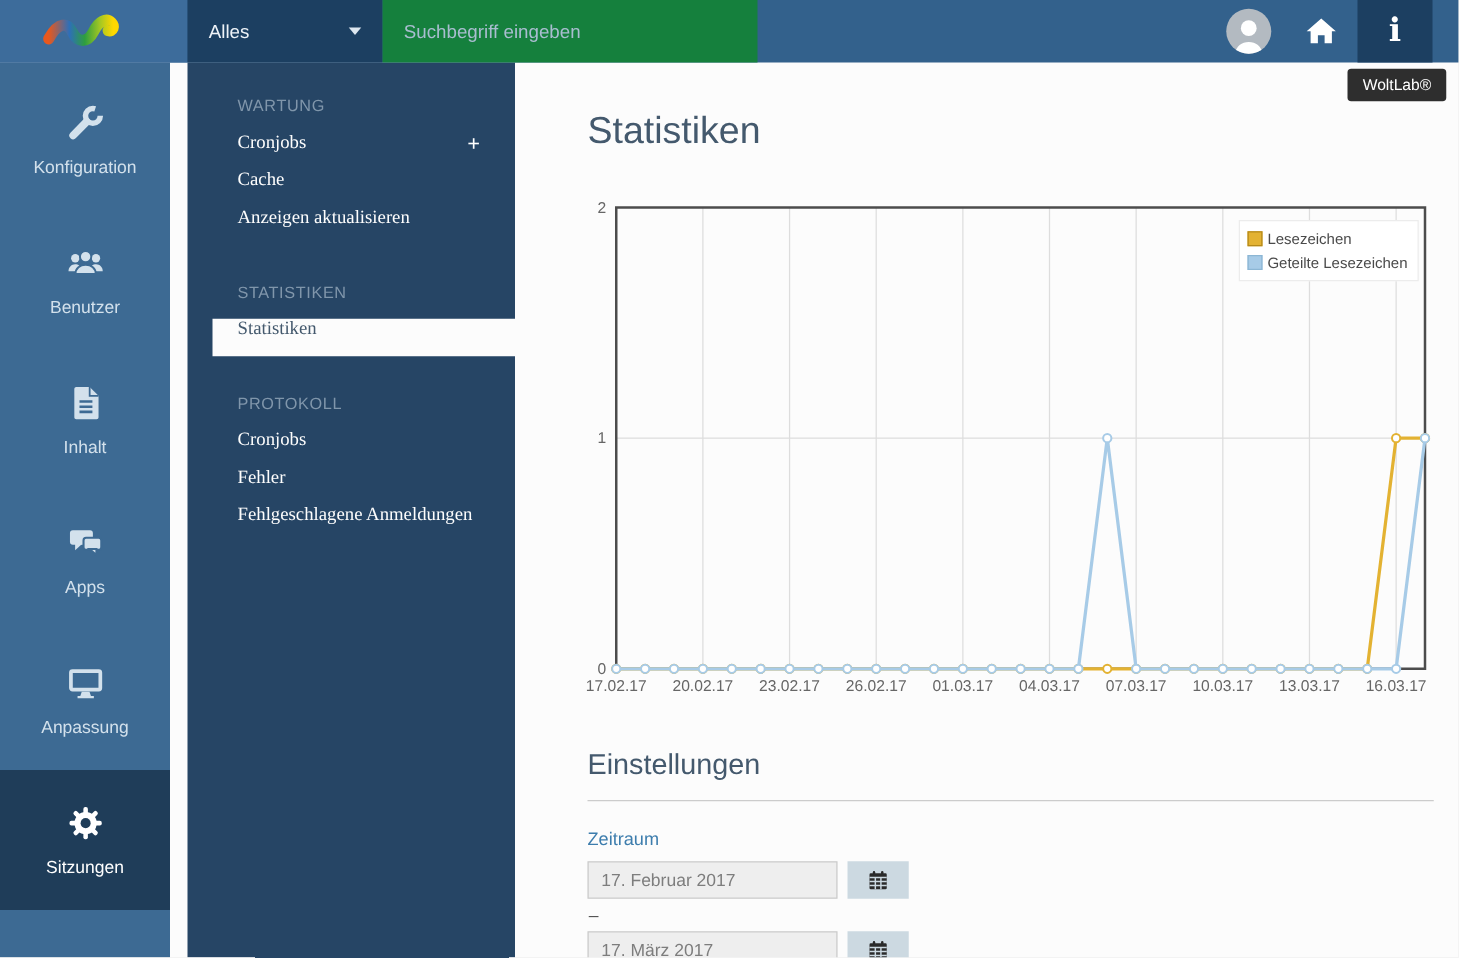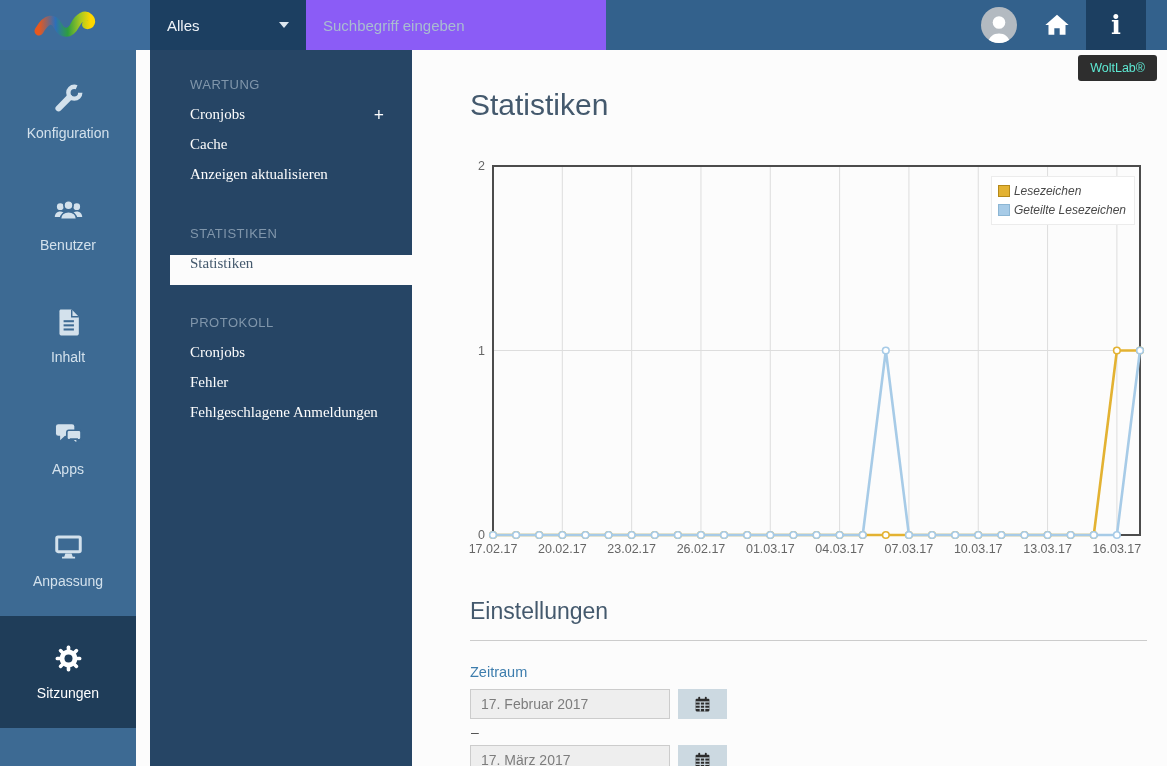--- a/index.html
+++ b/index.html
@@ -4,31 +4,31 @@
 <style>
   * { margin:0; padding:0; box-sizing:border-box; }
   body { font-family:"Liberation Sans","DejaVu Sans",sans-serif; background:#e5e5e5; }
   .page { position:relative; width:1167px; height:766px; overflow:hidden; background:#fcfcfc; }
 
   
   .topbar { position:absolute; left:0; top:0; width:1167px; height:50px; background:#33618c; display:flex; align-items:stretch; z-index:5; }
   .logo-tile { width:150px; height:50px; background:#3d6c9b; display:flex; align-items:center; justify-content:center; cursor:pointer; }
   .scope-select { width:156px; background:#1c3f61; color:#eef3f8; display:flex; align-items:center; justify-content:space-between; padding:0 17px; font-size:15px; cursor:pointer; }
   .caret-down { width:0; height:0; border-left:5px solid transparent; border-right:5px solid transparent; border-top:6px solid #dde7f0; }
-  .search-input { width:300px; height:50px; background:#8b5cf6; border:none; outline:none; color:#fff; font-size:15px; padding:0 17px; font-family:inherit; }
+  .search-input { width:300px; height:50px; background:#15803d; border:none; outline:none; color:#fff; font-size:15px; padding:0 17px; font-family:inherit; }
   .search-input::placeholder { color:#a9bdd0; opacity:1; }
   .topbar-spacer { flex:1; }
   .top-icons { display:flex; margin-right:21px; }
   .icon-btn { width:58px; height:50px; display:flex; align-items:center; justify-content:center; cursor:pointer; }
   .icon-btn.dark { background:#1c3f61; width:60px; }
   .avatar { width:36px; height:36px; border-radius:50%; background:#b3bac1; overflow:hidden; position:relative; }
   .avatar svg { position:absolute; left:0; top:2px; }
   .info-glyph { font-family:"DejaVu Serif","Liberation Serif",serif; font-weight:bold; font-size:26px; color:#fff; line-height:1; }
 
-  .tooltip { position:absolute; top:55px; right:10px; height:26px; background:#2e2e2e; color:#5eead4; font-size:12.5px; display:flex; align-items:center; padding:0 12px; border-radius:3px; z-index:20;margin-left:23px; }
+  .tooltip { position:absolute; top:55px; right:10px; height:26px; background:#2e2e2e; color:#ffffff; font-size:12.5px; display:flex; align-items:center; padding:0 12px; border-radius:3px; z-index:20;margin-left:23px; }
 
   
   .sidebar { position:absolute; left:0; top:50px; width:136px; height:716px; background:#3d6a93; display:flex; flex-direction:column; padding-top:6px; }
   .side-item { height:112px; display:flex; flex-direction:column; align-items:center; justify-content:center; gap:11px; color:#d3e1ec; font-size:14px; cursor:pointer; flex-shrink:0; }
   .side-item svg { width:31px; height:31px; }
   .side-item.active { background:#1f3d59; color:#ffffff; }
 
   
   .menu { position:absolute; left:150px; top:50px; width:262px; height:716px; background:#264565; padding-top:27px; }
   .menu-header { padding:0 28px 0 40px; color:#8096ab; font-size:13px; letter-spacing:.5px; margin-bottom:14px; text-transform:uppercase; }
@@ -37,21 +37,21 @@
   .menu-item .plus { color:#fff; font-size:18px; font-weight:bold; line-height:1; }
   .menu-item.active { background:#fcfcfc; color:#44596d; margin-left:20px; padding-left:20px; }
 
   
   .main { position:absolute; left:450px; top:50px; width:717px; height:716px; }
   .page-title { position:absolute; left:20px; top:38px; font-size:30px; font-weight:normal; color:#44596d; }
 
   .chart { position:absolute; left:20px; top:110px; width:700px; height:420px; }
   .chart svg { overflow:visible; }
   .legend { position:absolute; top:16px; right:35px; background:#fff; border:1px solid #ececec; padding:4px 8px 5px 6px; }
-  .legend-row { display:flex; align-items:center; gap:4px; height:19px; font-size:12px; color:#4a4a4a;font-style:italic; }
+  .legend-row { display:flex; align-items:center; gap:4px; height:19px; font-size:12px; color:#4a4a4a; }
   .legend-swatch { width:12px; height:12px; display:inline-block; }
 
   .settings { position:absolute; left:20px; top:548px; width:677px; }
   .settings h2 { font-size:23px; font-weight:normal; color:#44596d; margin-bottom:15px; }
   .settings hr { border:none; border-top:1px solid #ccc; margin-bottom:23px; }
   .field-label { color:#3d7dad; font-size:14.5px; margin-bottom:9px; }
   .date-row { display:flex; gap:8px; }
   .date-input { width:200px; height:30px; background:#eee; border:1px solid #ccc; color:#7d7d7d; font-size:14px; padding:0 10px; font-family:inherit; }
   .cal-btn { width:49px; height:30px; background:#ccd9e1; border:none; display:flex; align-items:center; justify-content:center; cursor:pointer; }
   .dash { color:#555; font-size:14px; margin:5px 0 5px 1px; }

